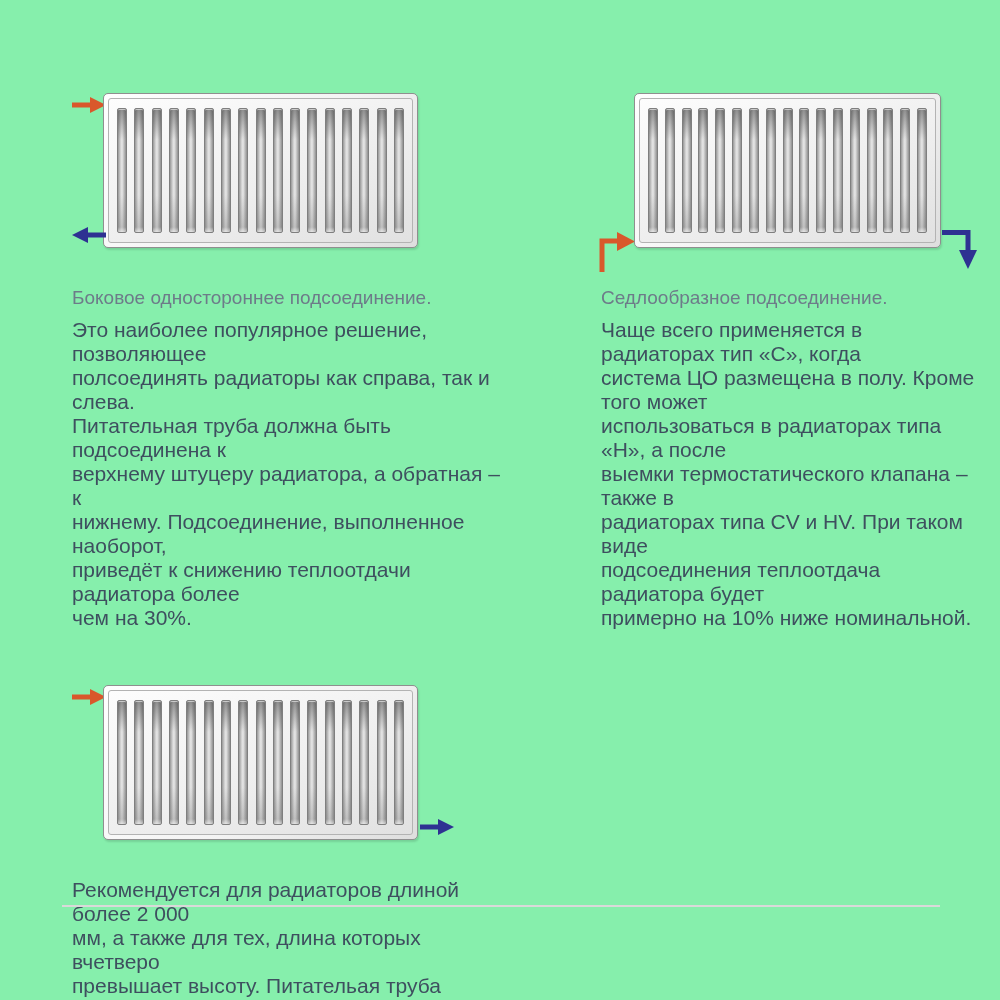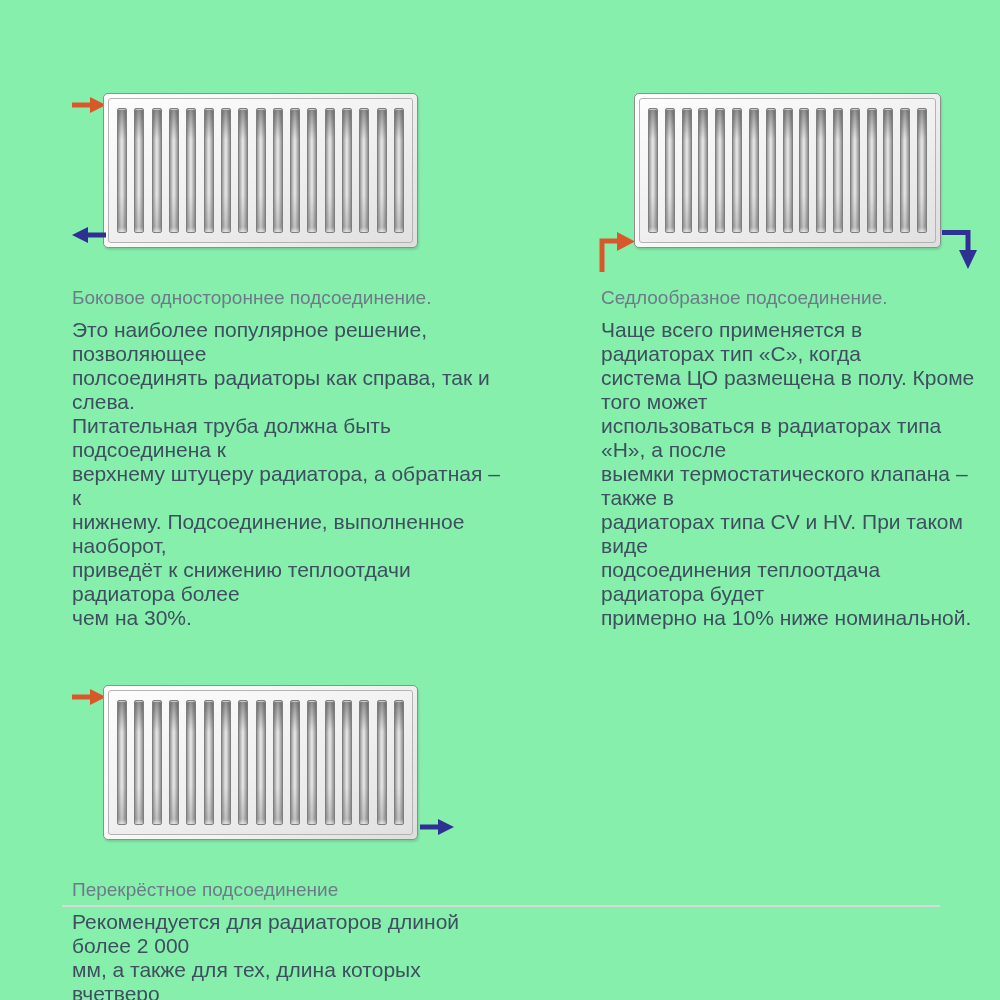--- a/index.html
+++ b/index.html
@@ -178,21 +178,20 @@
                 </div>
             </div>
           </div>
           <span class="arrow out pos-bottom-right">
             <svg width="36" height="18" viewBox="0 0 36 18">
                 <path class="stem" d="M1 9 H20"></path>
                 <polygon points="19,1 35,9 19,17"></polygon>
               </svg>
           </span>
         </figure>
-        <h2 class="sec-title">Перекрёстное подсоединение</h2>
         <p class="sec-body">Рекомендуется для радиаторов длиной более 2 000
 мм, а также для тех, длина которых вчетверо
 превышает высоту. Питательая труба должна быть
 подсоединена к правому или левому верхнему
 штуцеру, а обратная – к противолежащему нижнему
 штуцеру. Подсоединение, выполненное наоборот,
 приведёт к снижению теплоотдачи радиатора более
 чем на 30%.</p>
       </section>
 

